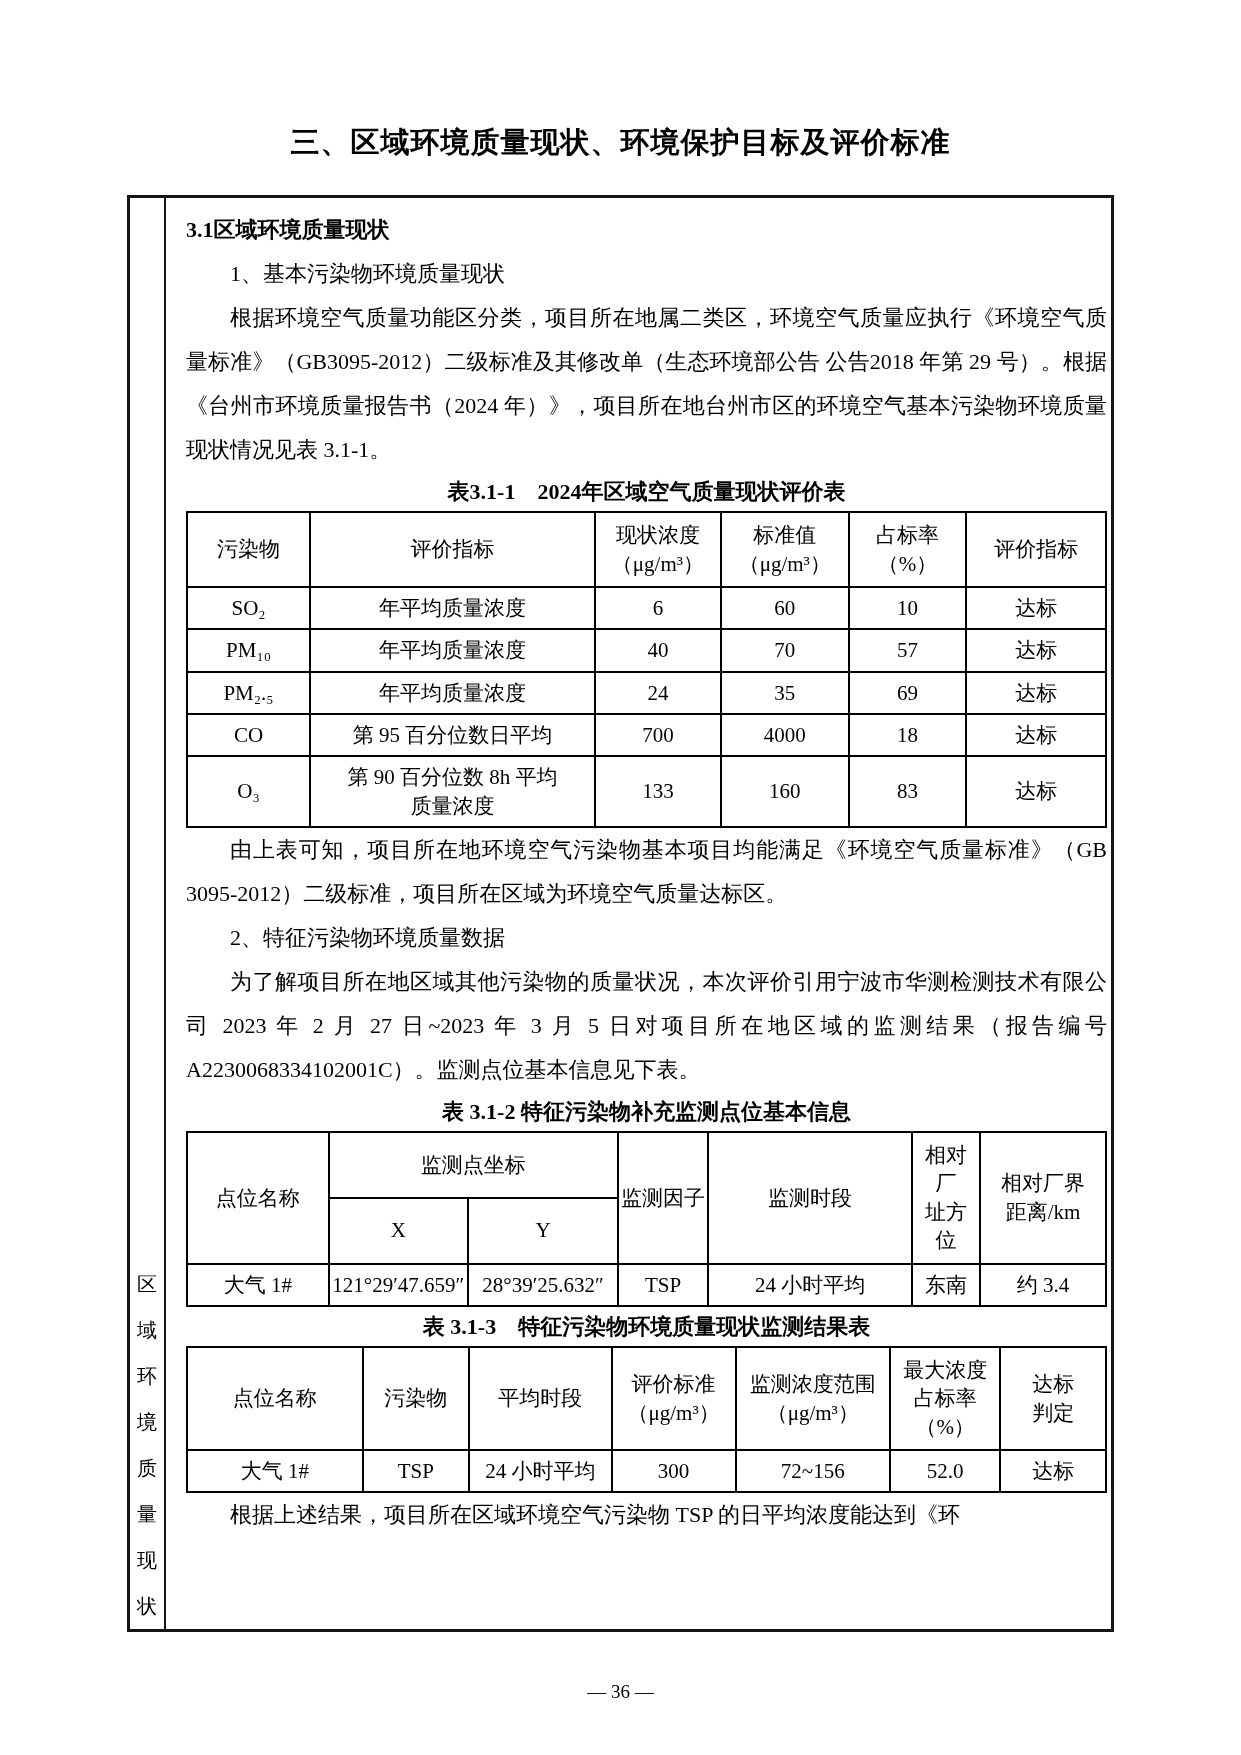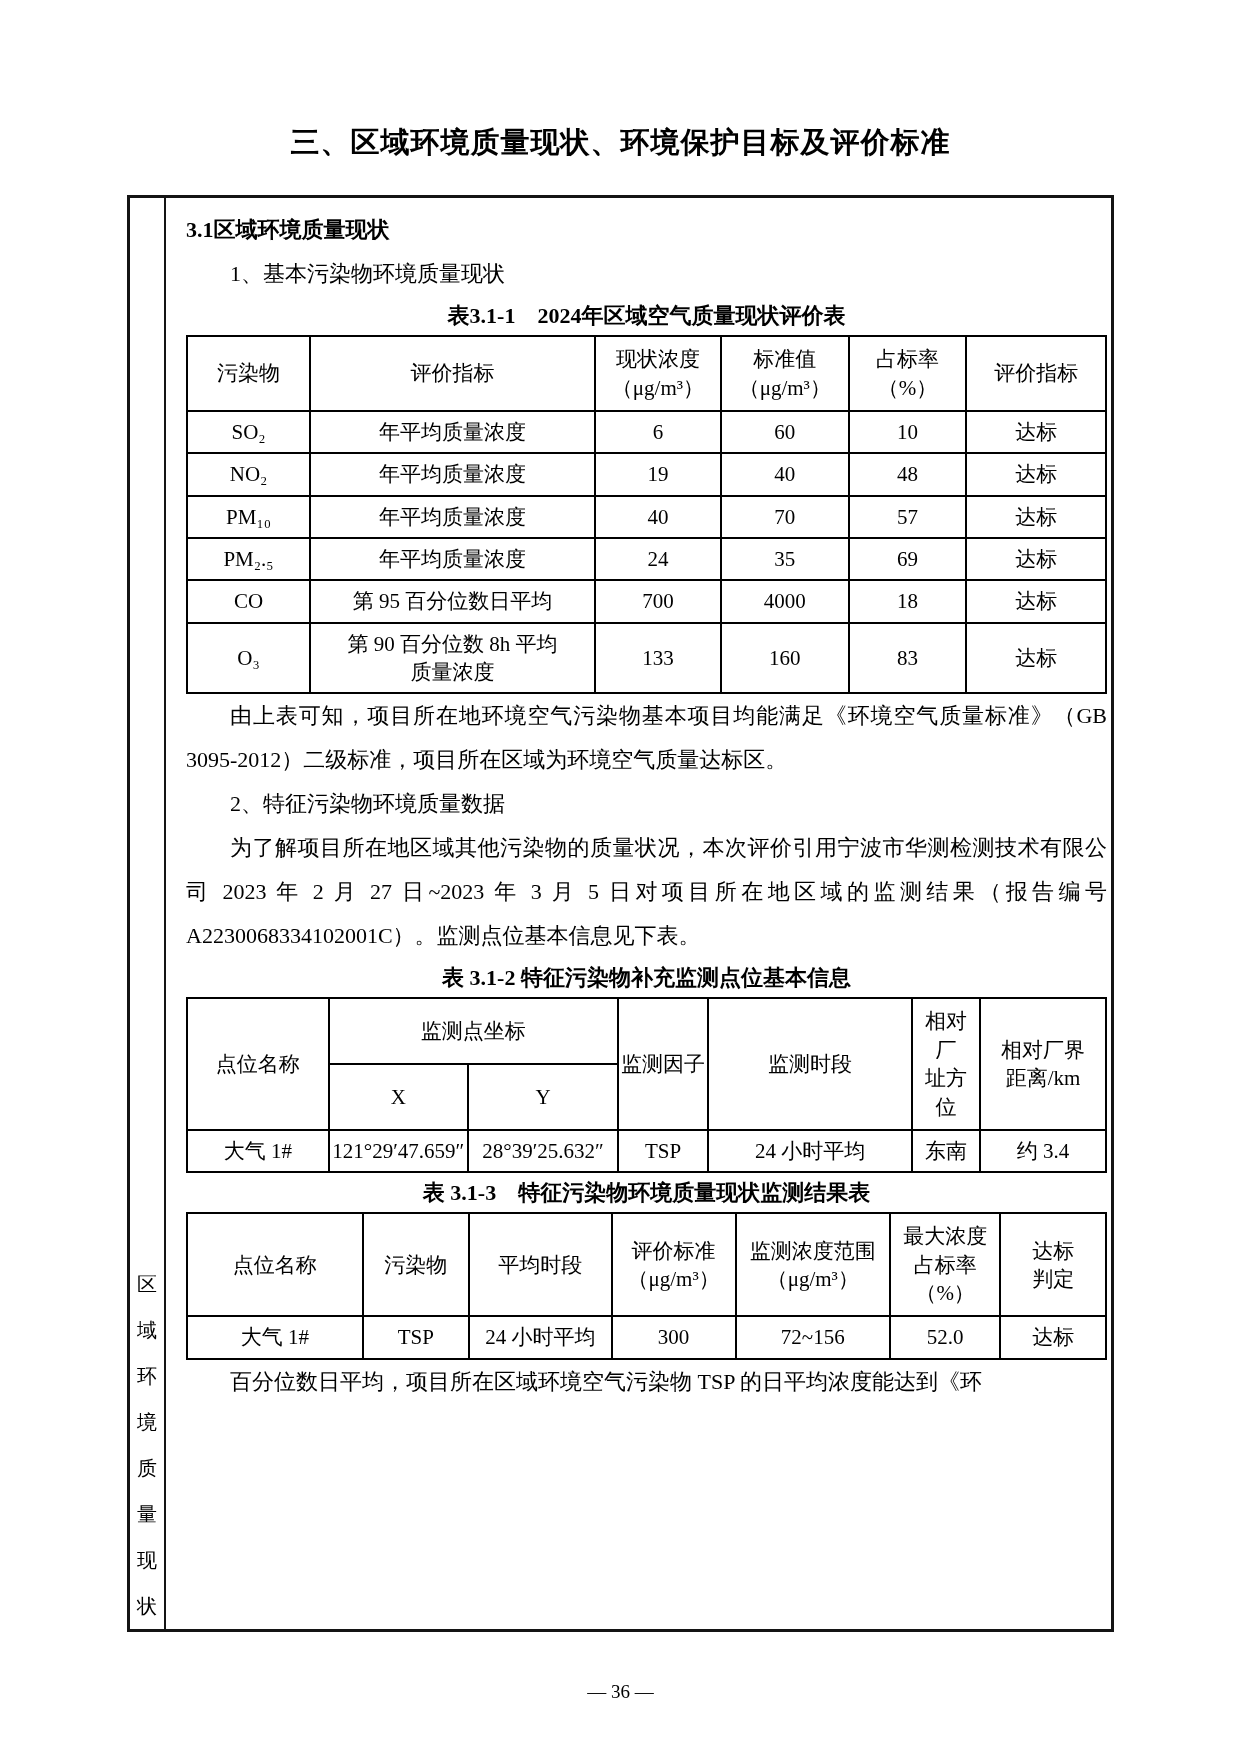--- a/index.html
+++ b/index.html
@@ -71,20 +71,21 @@
   <div class="frame">
 
     <div class="side">
       <div class="side-label">区域环境质量现状</div>
     </div>
 
     <div class="main">
 
       <p class="para h-bold">3.1区域环境质量现状</p>
       <p class="para indent">1、基本污染物环境质量现状</p>
+      <p class="para indent">根据环境空气质量功能区分类，项目所在地属二类区，环境空气质量应执行《环境空气质量标准》（GB3095-2012）二级标准及其修改单（生态环境部公告 公告2018 年第 29 号）。根据《台州市环境质量报告书（2024 年）》，项目所在地台州市区的环境空气基本污染物环境质量现状情况见表 3.1-1。</p>
 
       <div class="tbl-title">表3.1-1　2024年区域空气质量现状评价表</div>
       <table class="tbl">
         <colgroup>
           <col style="width:13.4%">
             <col style="width:31%">
             <col style="width:13.7%">
           <col style="width:13.9%">
             <col style="width:12.8%">
             <col style="width:15.2%">
@@ -102,28 +103,20 @@
             <th>评价指标</th>
           </tr>
         </thead>
         <tbody>
           <tr>
             <td>SO₂</td>
             <td>年平均质量浓度</td>
             <td>6</td>
             <td>60</td>
             <td>10</td>
-            <td>达标</td>
-          </tr>
-          <tr>
-            <td>NO₂</td>
-            <td>年平均质量浓度</td>
-            <td>19</td>
-            <td>40</td>
-            <td>48</td>
             <td>达标</td>
           </tr>
           <tr>
             <td>PM₁₀</td>
             <td>年平均质量浓度</td>
             <td>40</td>
             <td>70</td>
             <td>57</td>
             <td>达标</td>
           </tr>
@@ -232,20 +225,20 @@
             <td>TSP</td>
             <td>24 小时平均</td>
             <td>300</td>
             <td>72~156</td>
             <td>52.0</td>
             <td>达标</td>
           </tr>
         </tbody>
       </table>
 
-      <p class="para indent">百分位数日平均，项目所在区域环境空气污染物 TSP 的日平均浓度能达到《环</p>
+      <p class="para indent">根据上述结果，项目所在区域环境空气污染物 TSP 的日平均浓度能达到《环</p>
 
     </div>
   </div>
 
   <div class="footer">— 36 —</div>
 
 </div>
 
 </body></html>

